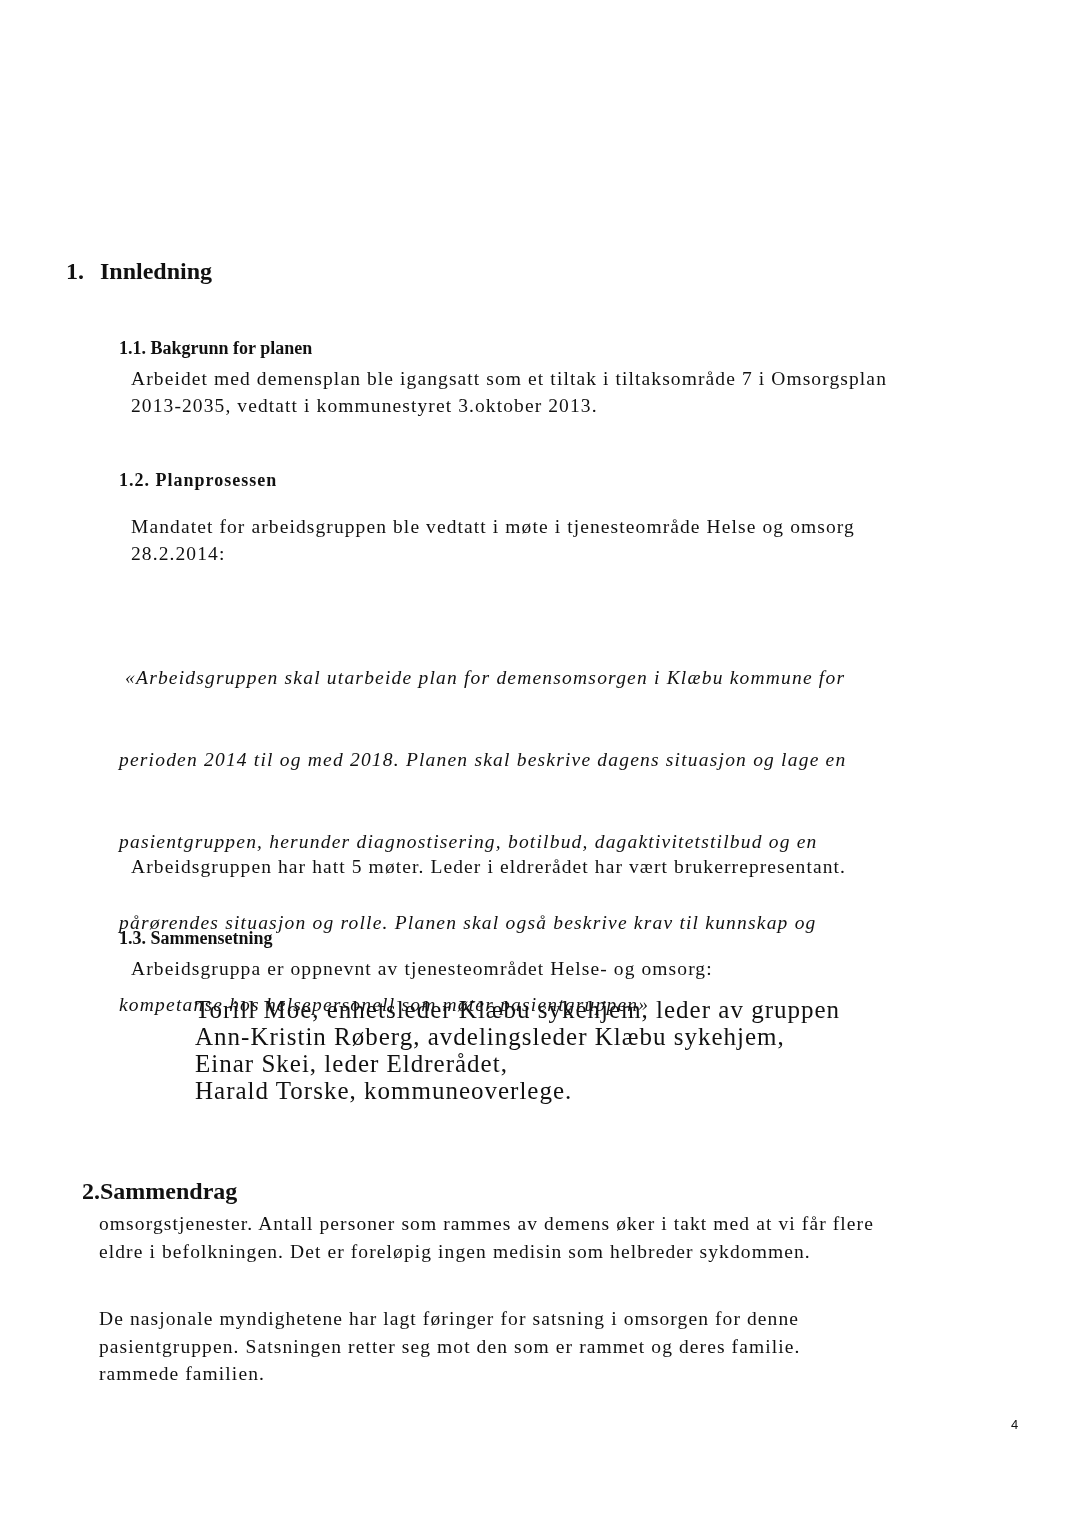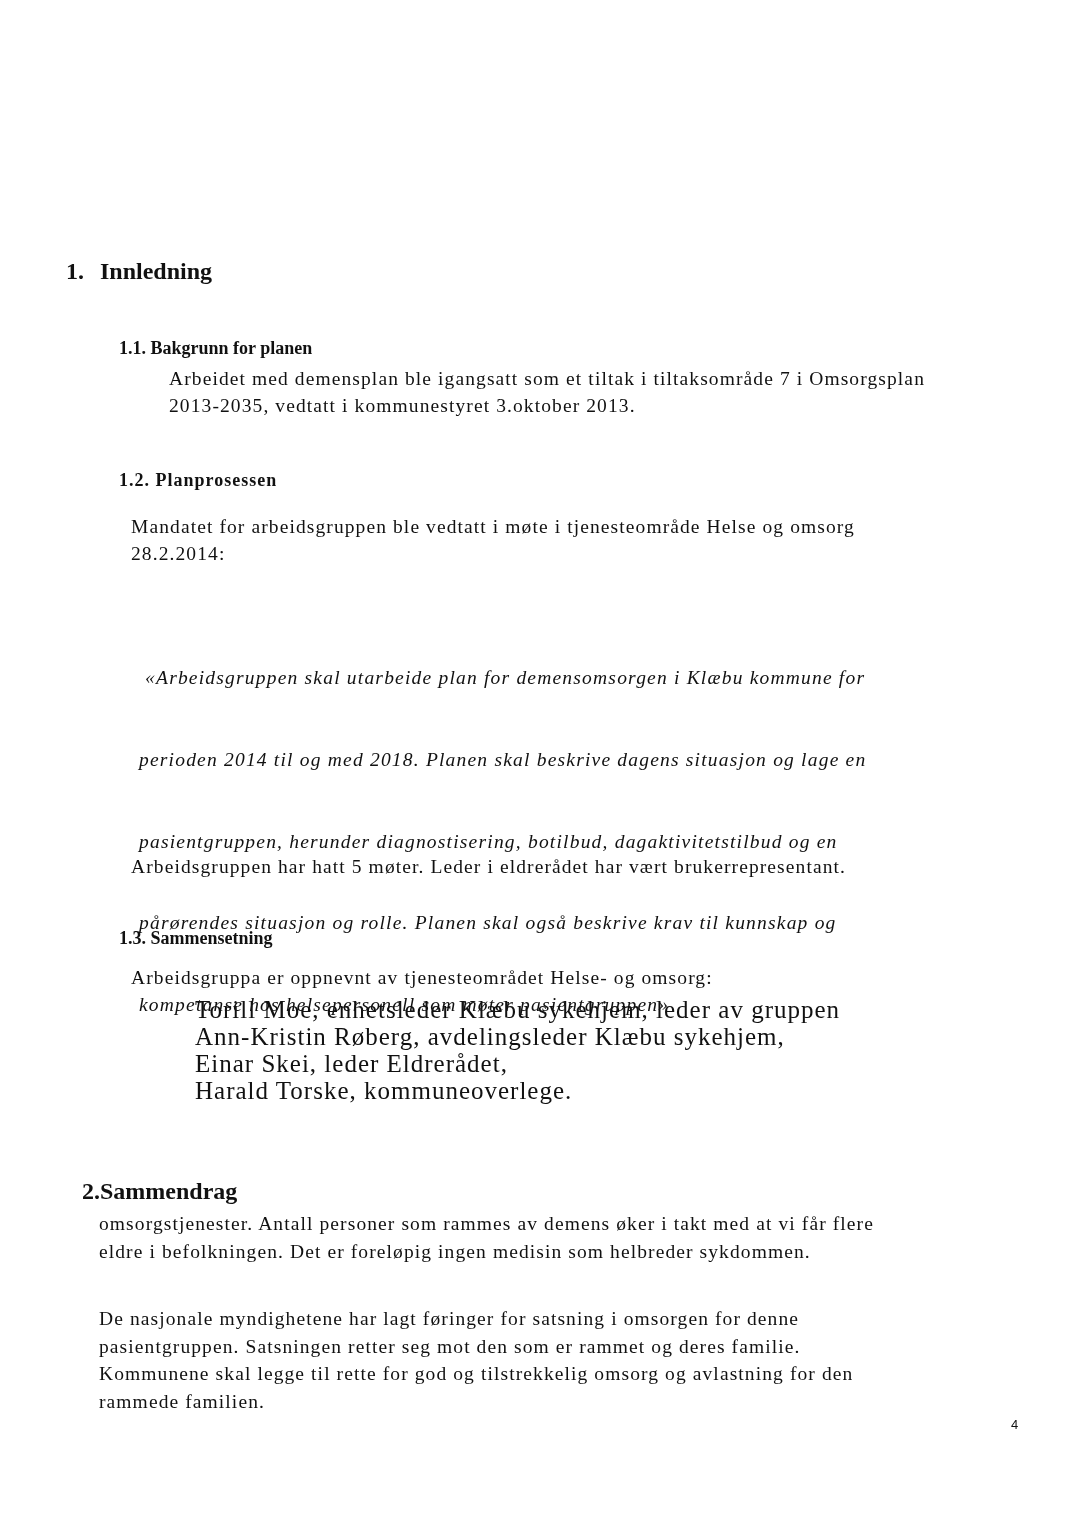--- a/index.html
+++ b/index.html
@@ -16,60 +16,59 @@
   .pagenum { font-family: "Liberation Sans", sans-serif; font-size: 13px; }
 </style>
 </head>
 <body>
 
 <div class="abs h1" style="left:66px; top:258px;">
   <span class="num">1.</span><span>Innledning</span>
 </div>
 
 <div class="abs h2" style="left:99px; top:338px;">1.1. Bakgrunn for planen</div>
-<div class="abs body" style="left:131px; top:365px;margin-left:38px;">
+<div class="abs body" style="left:131px; top:365px;">
   <span class="line">Arbeidet med demensplan ble igangsatt som et tiltak i tiltaksområde 7 i Omsorgsplan</span>
   <span class="line">2013-2035, vedtatt i kommunestyret 3.oktober 2013.</span>
 </div>
 
 <div class="abs h2" style="left:99px; top:470px; letter-spacing:1px;">1.2. Planprosessen</div>
 <div class="abs body" style="left:131px; top:513px;">
   <span class="line">Mandatet for arbeidsgruppen ble vedtatt i møte i tjenesteområde Helse og omsorg</span>
   <span class="line">28.2.2014:</span>
 </div>
 
-<div class="abs quote" style="left:139px; top:610px; white-space:pre;">
+<div class="abs quote" style="left:119px; top:610px; white-space:pre;">
   <span class="line"> «Arbeidsgruppen skal utarbeide plan for demensomsorgen i Klæbu kommune for</span>
   <span class="line">perioden 2014 til og med 2018. Planen skal beskrive dagens situasjon og lage en</span>
   <span class="line">pasientgruppen, herunder diagnostisering, botilbud, dagaktivitetstilbud og en</span>
   <span class="line">pårørendes situasjon og rolle. Planen skal også beskrive krav til kunnskap og</span>
   <span class="line">kompetanse hos helsepersonell som møter pasientgruppen»</span>
 </div>
 
 <div class="abs body" style="left:131px; top:853px;">Arbeidsgruppen har hatt 5 møter. Leder i eldrerådet har vært brukerrepresentant.</div>
 
 <div class="abs h2" style="left:99px; top:928px;">1.3. Sammensetning</div>
-<div class="abs body" style="left:131px; top:955px;margin-top:9px;">Arbeidsgruppa er oppnevnt av tjenesteområdet Helse- og omsorg:</div>
+<div class="abs body" style="left:131px; top:955px;">Arbeidsgruppa er oppnevnt av tjenesteområdet Helse- og omsorg:</div>
 
 <div class="abs list" style="left:195px; top:996px;">
   <span class="line">Torill Moe, enhetsleder Klæbu sykehjem, leder av gruppen</span>
   <span class="line">Ann-Kristin Røberg, avdelingsleder Klæbu sykehjem,</span>
   <span class="line">Einar Skei, leder Eldrerådet,</span>
   <span class="line">Harald Torske, kommuneoverlege.</span>
 </div>
 
 <div class="abs h1" style="left:66px; top:1178px;text-align:right;">
   <span class="num">2.</span><span>Sammendrag</span>
 </div>
 
 <div class="abs body" style="left:99px; top:1210px; line-height:27.5px;">
   <span class="line">omsorgstjenester. Antall personer som rammes av demens øker i takt med at vi får flere</span>
   <span class="line">eldre i befolkningen. Det er foreløpig ingen medisin som helbreder sykdommen.</span>
 </div>
 
 <div class="abs body" style="left:99px; top:1305px; line-height:27.5px;">
   <span class="line">De nasjonale myndighetene har lagt føringer for satsning i omsorgen for denne</span>
   <span class="line">pasientgruppen. Satsningen retter seg mot den som er rammet og deres familie.</span>
-  <span class="line">Kommunene skal legge til rette for god og tilstrekkelig omsorg og avlastning for den</span>
   <span class="line">rammede familien.</span>
 </div>
 
 <div class="abs pagenum" style="left:1011px; top:1417px;">4</div>
 
 </body></html>

